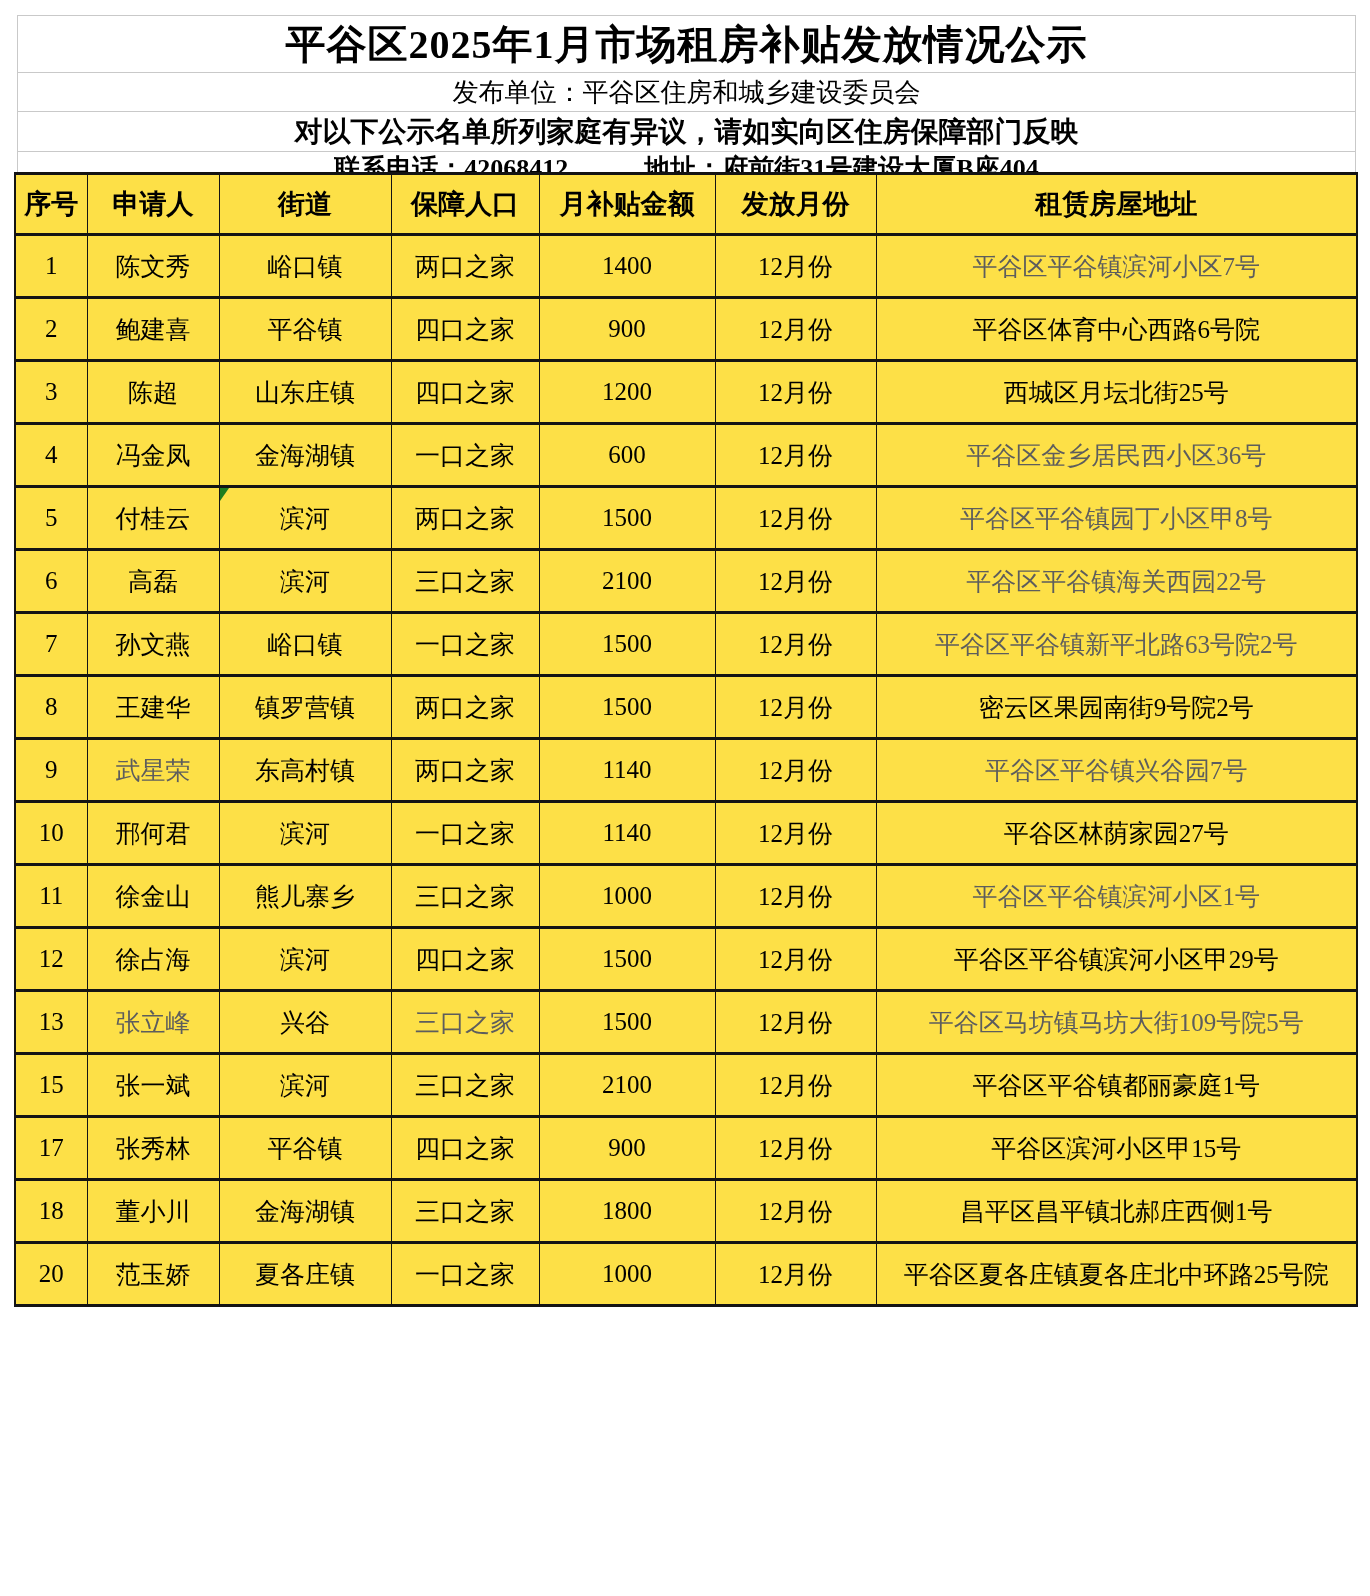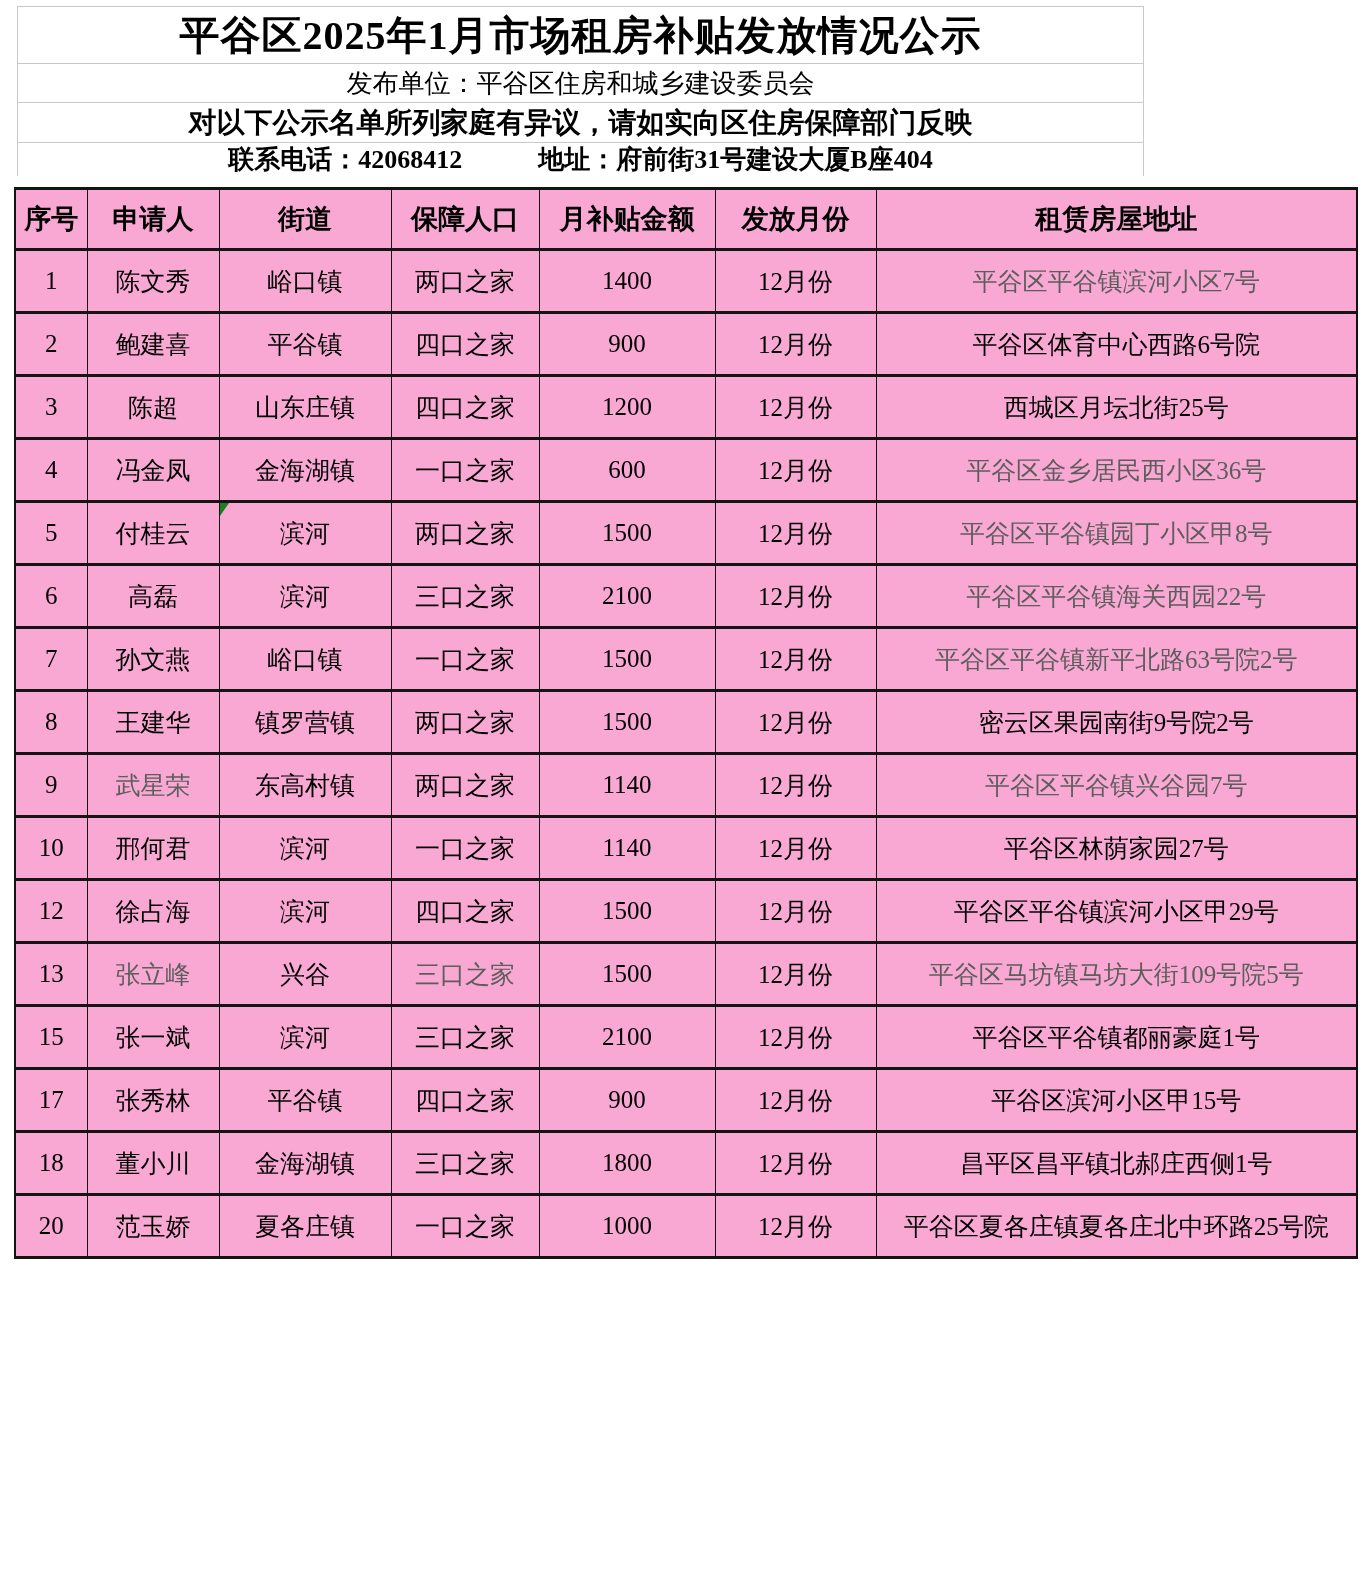--- a/index.html
+++ b/index.html
@@ -8,40 +8,40 @@
     background:#ffffff;
     font-family:"Liberation Serif","DejaVu Serif",serif;
     color:#000;
     position:relative;
     overflow:hidden;
   }
   .sheet{position:absolute;left:0;top:0;width:1370px;height:1596px;}
 
   
   .title-block{
-    position:absolute;left:17px;top:6px;width:1127px;
+    position:absolute;left:17px;top:15px;width:1339px;
     border:1px solid #c9c9c9;border-bottom:none;
     box-sizing:border-box;
   }
   .tb-row{
     display:flex;align-items:center;justify-content:center;
     border-bottom:1px solid #c9c9c9;
     box-sizing:border-box;white-space:nowrap;
   }
   .tb-row.main-title{height:57px;font-size:40px;font-weight:bold;letter-spacing:1px;}
   .tb-row.publisher{height:39px;font-size:26px;font-weight:normal;}
   .tb-row.objection{height:40px;font-size:28px;font-weight:bold;}
   .tb-row.contact{height:33px;font-size:26px;font-weight:bold;border-bottom:none;}
   .contact .gap{display:inline-block;width:76px;}
 
   
   table.data-table{
-    position:absolute;left:14px;top:187px;width:1342px;
+    position:absolute;left:14px;top:172px;width:1342px;
     border-collapse:collapse;table-layout:fixed;
-    background:#f9a8d4;
+    background:#fde047;
   }
   table.data-table th,
   table.data-table td{
     border:1px solid #141414;
     border-top:3px solid #141414;
     border-bottom:3px solid #141414;
     text-align:center;vertical-align:middle;
     padding:0 4px;box-sizing:border-box;
     overflow:hidden;white-space:nowrap;
   }
@@ -181,20 +181,29 @@
         <tr>
           <td>10</td>
           <td>邢何君</td>
           <td>滨河</td>
           <td>一口之家</td>
           <td>1140</td>
           <td>12月份</td>
           <td>平谷区林荫家园27号</td>
         </tr>
         <tr>
+          <td>11</td>
+          <td>徐金山</td>
+          <td>熊儿寨乡</td>
+          <td>三口之家</td>
+          <td>1000</td>
+          <td>12月份</td>
+          <td class="muted">平谷区平谷镇滨河小区1号</td>
+        </tr>
+        <tr>
           <td>12</td>
           <td>徐占海</td>
           <td>滨河</td>
           <td>四口之家</td>
           <td>1500</td>
           <td>12月份</td>
           <td>平谷区平谷镇滨河小区甲29号</td>
         </tr>
         <tr>
           <td>13</td>

